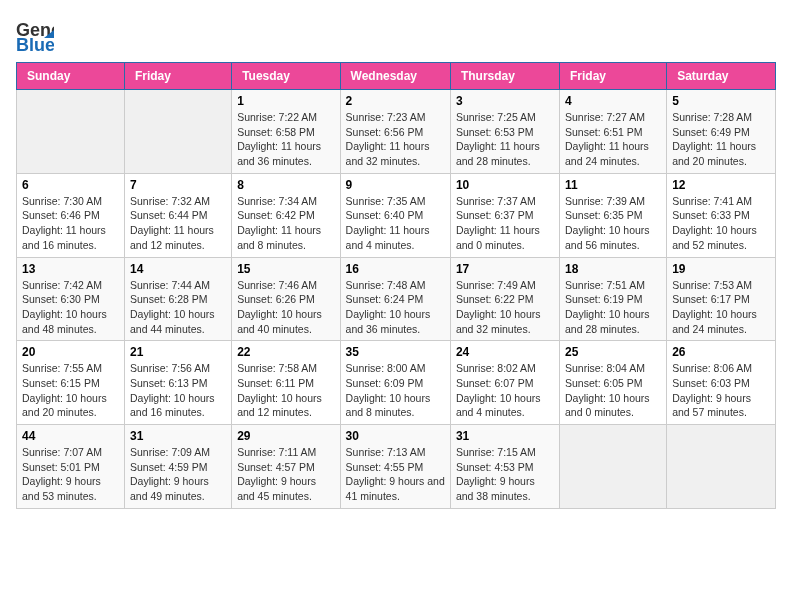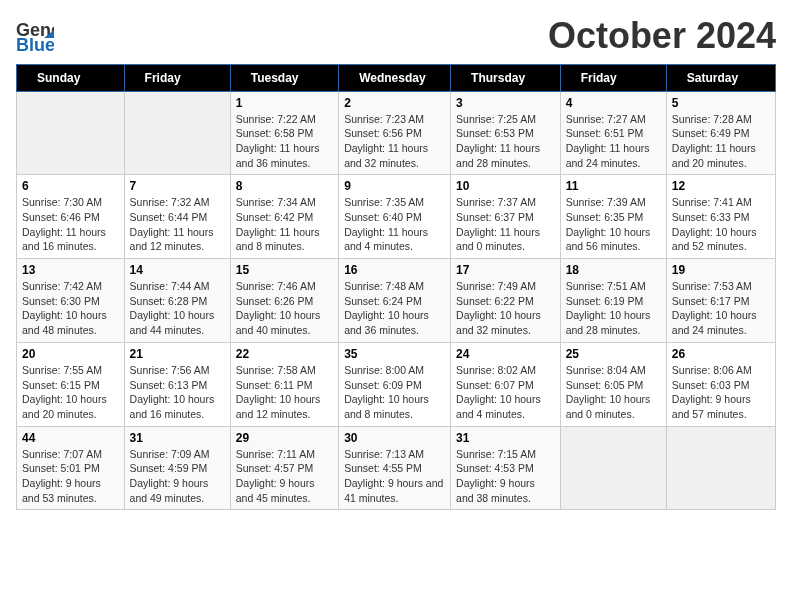--- a/index.html
+++ b/index.html
@@ -33,23 +33,23 @@
     .subtitle {
       font-size: 15px;
       color: #555;
     }
     .calendar {
       width: 100%;
       border-collapse: collapse;
       font-size: 11px;
     }
     .calendar th {
-      background-color: #000000;
+      background-color: #ec4899;
       color: #fff;
-      padding: 6px 20px;
+      padding: 6px 10px;
       text-align: left;
       font-size: 12px;
       border: 1px solid #2a6aaa;
     }
     .calendar td {
       border: 1px solid #ccc;
       padding: 4px 5px;
       vertical-align: top;
       width: 113px;
       min-height: 70px;
@@ -87,21 +87,20 @@
   <div class="logo">
     <div class="logo-wrapper">
       <svg width="38" height="38" viewBox="0 0 38 38">
         <text x="0" y="20" font-size="18" font-weight="bold" fill="#333" font-family="Arial">General</text>
         <polygon points="28,22 38,22 38,14" fill="#1a6bb5"></polygon>
         <text x="0" y="35" font-size="18" font-weight="bold" fill="#1a6bb5" font-family="Arial">Blue</text>
       </svg>
     </div>
   </div>
   <div class="title-area">
-    <div class="month-title">October 2024</div>
   </div>
 </div>
 
 <table class="calendar">
   <thead>
     <tr>
       <th>Sunday</th>
       <th>Friday</th>
       <th>Tuesday</th>
       <th>Wednesday</th>

